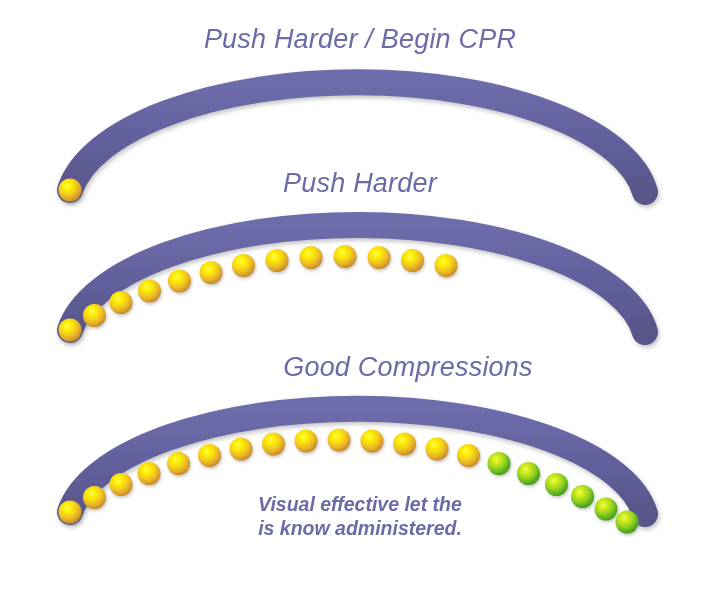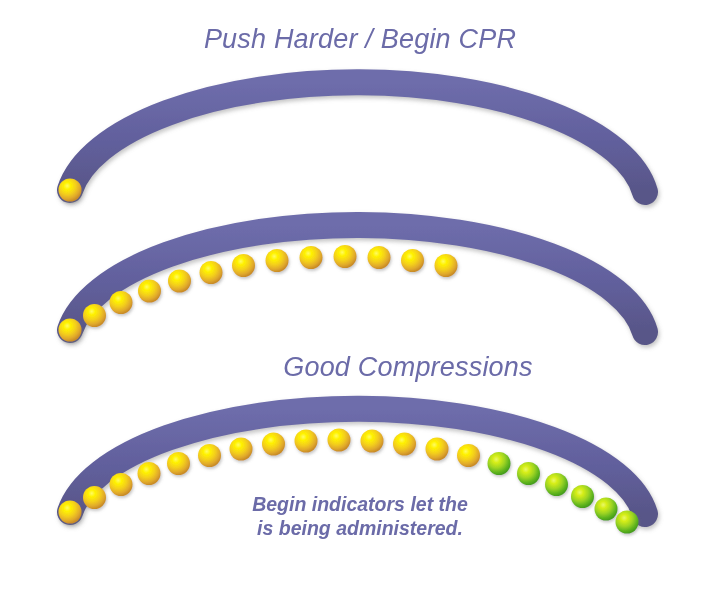--- a/index.html
+++ b/index.html
@@ -139,21 +139,22 @@
         <circle cx="556.5" cy="484.5" r="11.5" fill="url(#gradGreen)" filter="url(#ballShadow)"></circle>
         <circle cx="582.5" cy="496.5" r="11.5" fill="url(#gradGreen)" filter="url(#ballShadow)"></circle>
         <circle cx="606.0" cy="509.0" r="11.5" fill="url(#gradGreen)" filter="url(#ballShadow)"></circle>
         <circle cx="627.0" cy="522.0" r="11.5" fill="url(#gradGreen)" filter="url(#ballShadow)"></circle>
       </g>
     </g>
   </svg>
 
   <div class="label" id="label-1">Push Harder / Begin CPR</div>
 
+  <div class="label" id="label-2">Push Harder</div>
 
   <div class="label" id="label-3">Good Compressions</div>
 
   <div id="caption">
-    <span class="cline">Begin indicators let the</span>
-    <span class="cline">is being administered.</span>
+    <span class="cline">Visual effective let the</span>
+    <span class="cline">is know administered.</span>
   </div>
 
 </div>
 
 </body></html>

